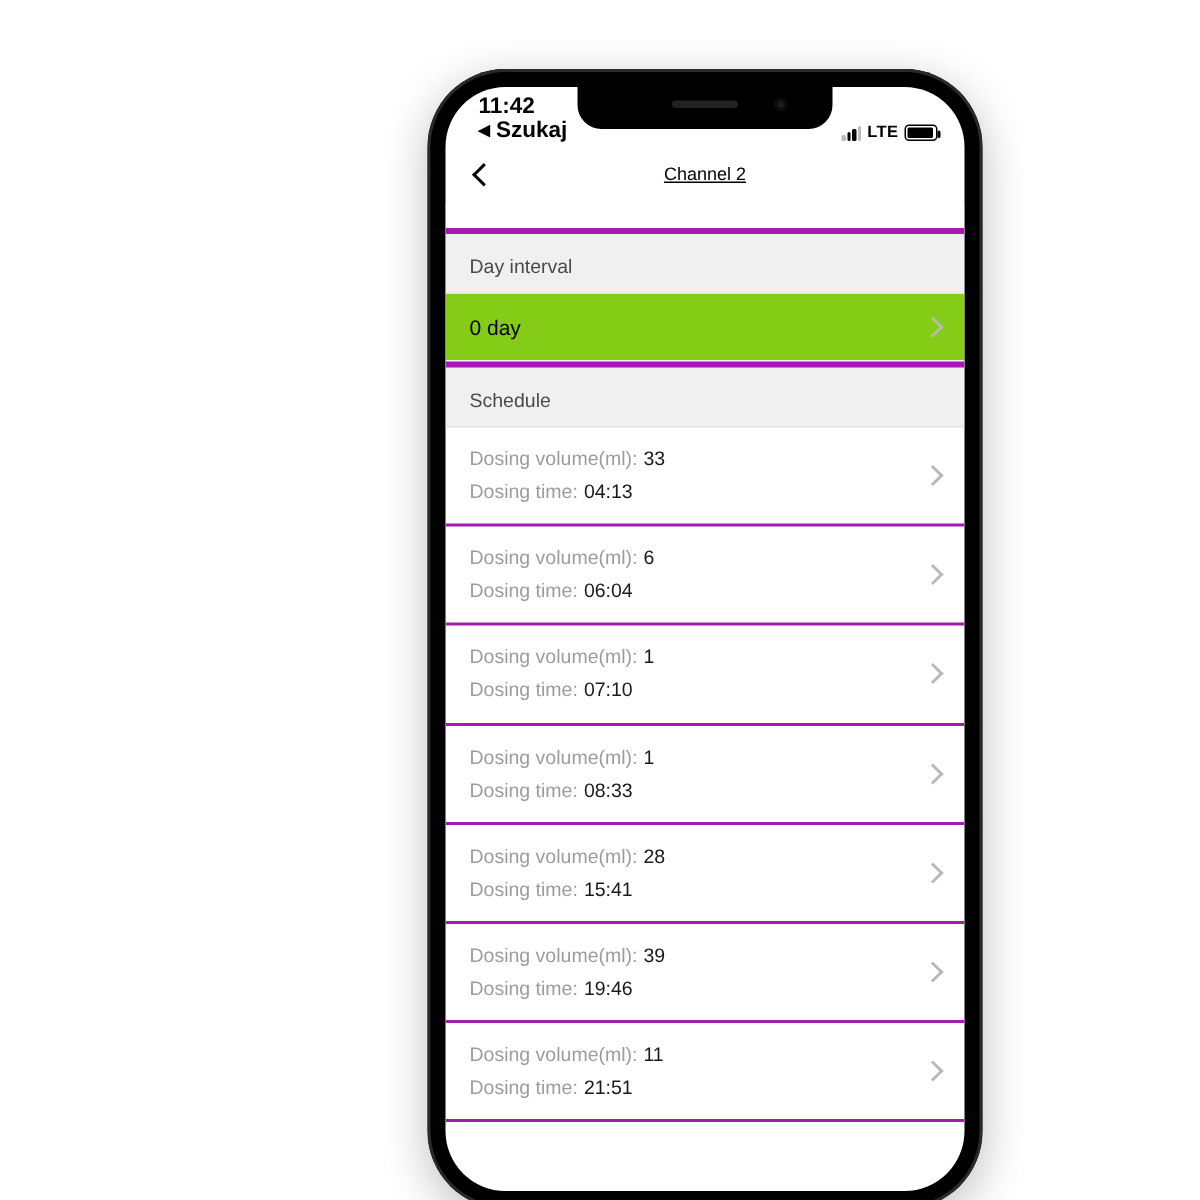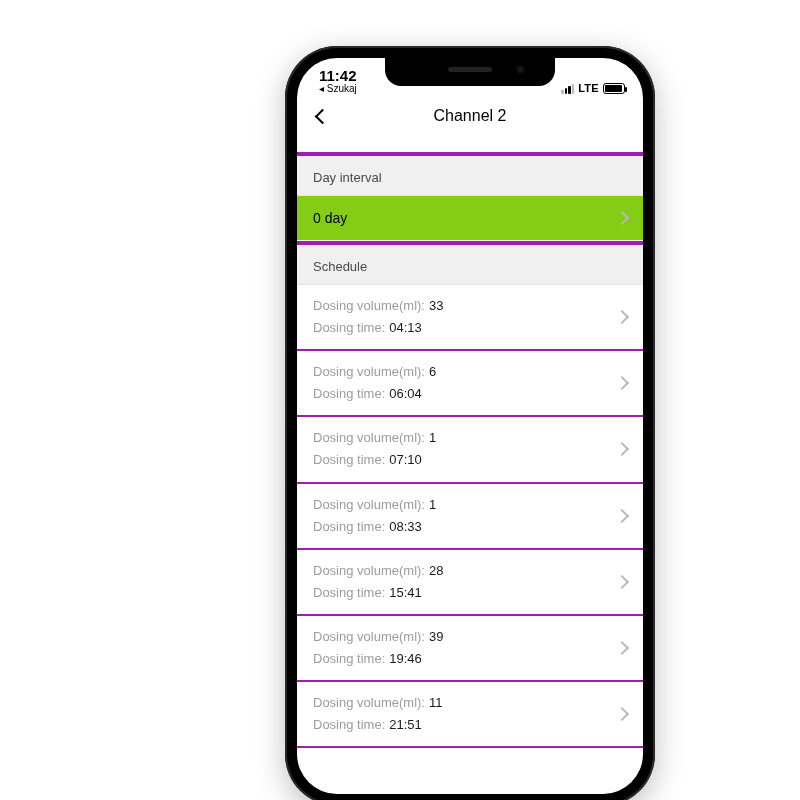--- a/index.html
+++ b/index.html
@@ -60,40 +60,40 @@
     display: flex;
     align-items: flex-end;
     justify-content: space-between;
     padding: 0 18px 2px 22px;
     font-size: 13px;
     font-weight: 600;
     color: #000;
   }
   .status-left { display:flex; flex-direction:column; line-height:1; }
   .status-time { font-size:15px; font-weight:600; }
-  .status-back { font-size:10px; font-weight:400; margin-top:1px; color:#000;}
+  .status-back { font-size:15px; font-weight:700; margin-top:1px; color:#000;}
   .status-right { display:flex; align-items:flex-end; gap:4px; font-size:12px; font-weight:500;}
   .bars { display:flex; align-items:flex-end; gap:1px;}
   .bars span { width:2.5px; background:#000; display:block; border-radius:1px;}
   .bars span:nth-child(1){height:4px;background:#bbb}
   .bars span:nth-child(2){height:6px}
   .bars span:nth-child(3){height:8px}
   .bars span:nth-child(4){height:10px;background:#bbb}
   .lte { font-size:11px; font-weight:600; letter-spacing:.3px;}
   .battery {
     width:22px;height:11px;border:1px solid #000;border-radius:3px;position:relative;
   }
   .battery::after{content:"";position:absolute;right:-3px;top:3px;width:2px;height:5px;background:#000;border-radius:1px;}
   .battery .fill{position:absolute;left:1px;top:1px;bottom:1px;width:17px;background:#000;border-radius:1px;}
   
   .navbar {
     height: 40px;
     display:flex; align-items:center; justify-content:center;
     position:relative;
-    font-size:16px; font-weight:500; color:#000;
+    font-size:12px; font-weight:500; color:#000;text-decoration:underline;
   }
   .navbar .back {
     position:absolute; left:14px; top:50%; transform:translateY(-50%);
     width:22px;height:22px; display:flex;align-items:center;justify-content:center;
   }
   .chev-left::before{
     content:""; display:block; width:9px;height:9px;
     border-left:2px solid #000; border-bottom:2px solid #000;
     transform:rotate(45deg);
   }

